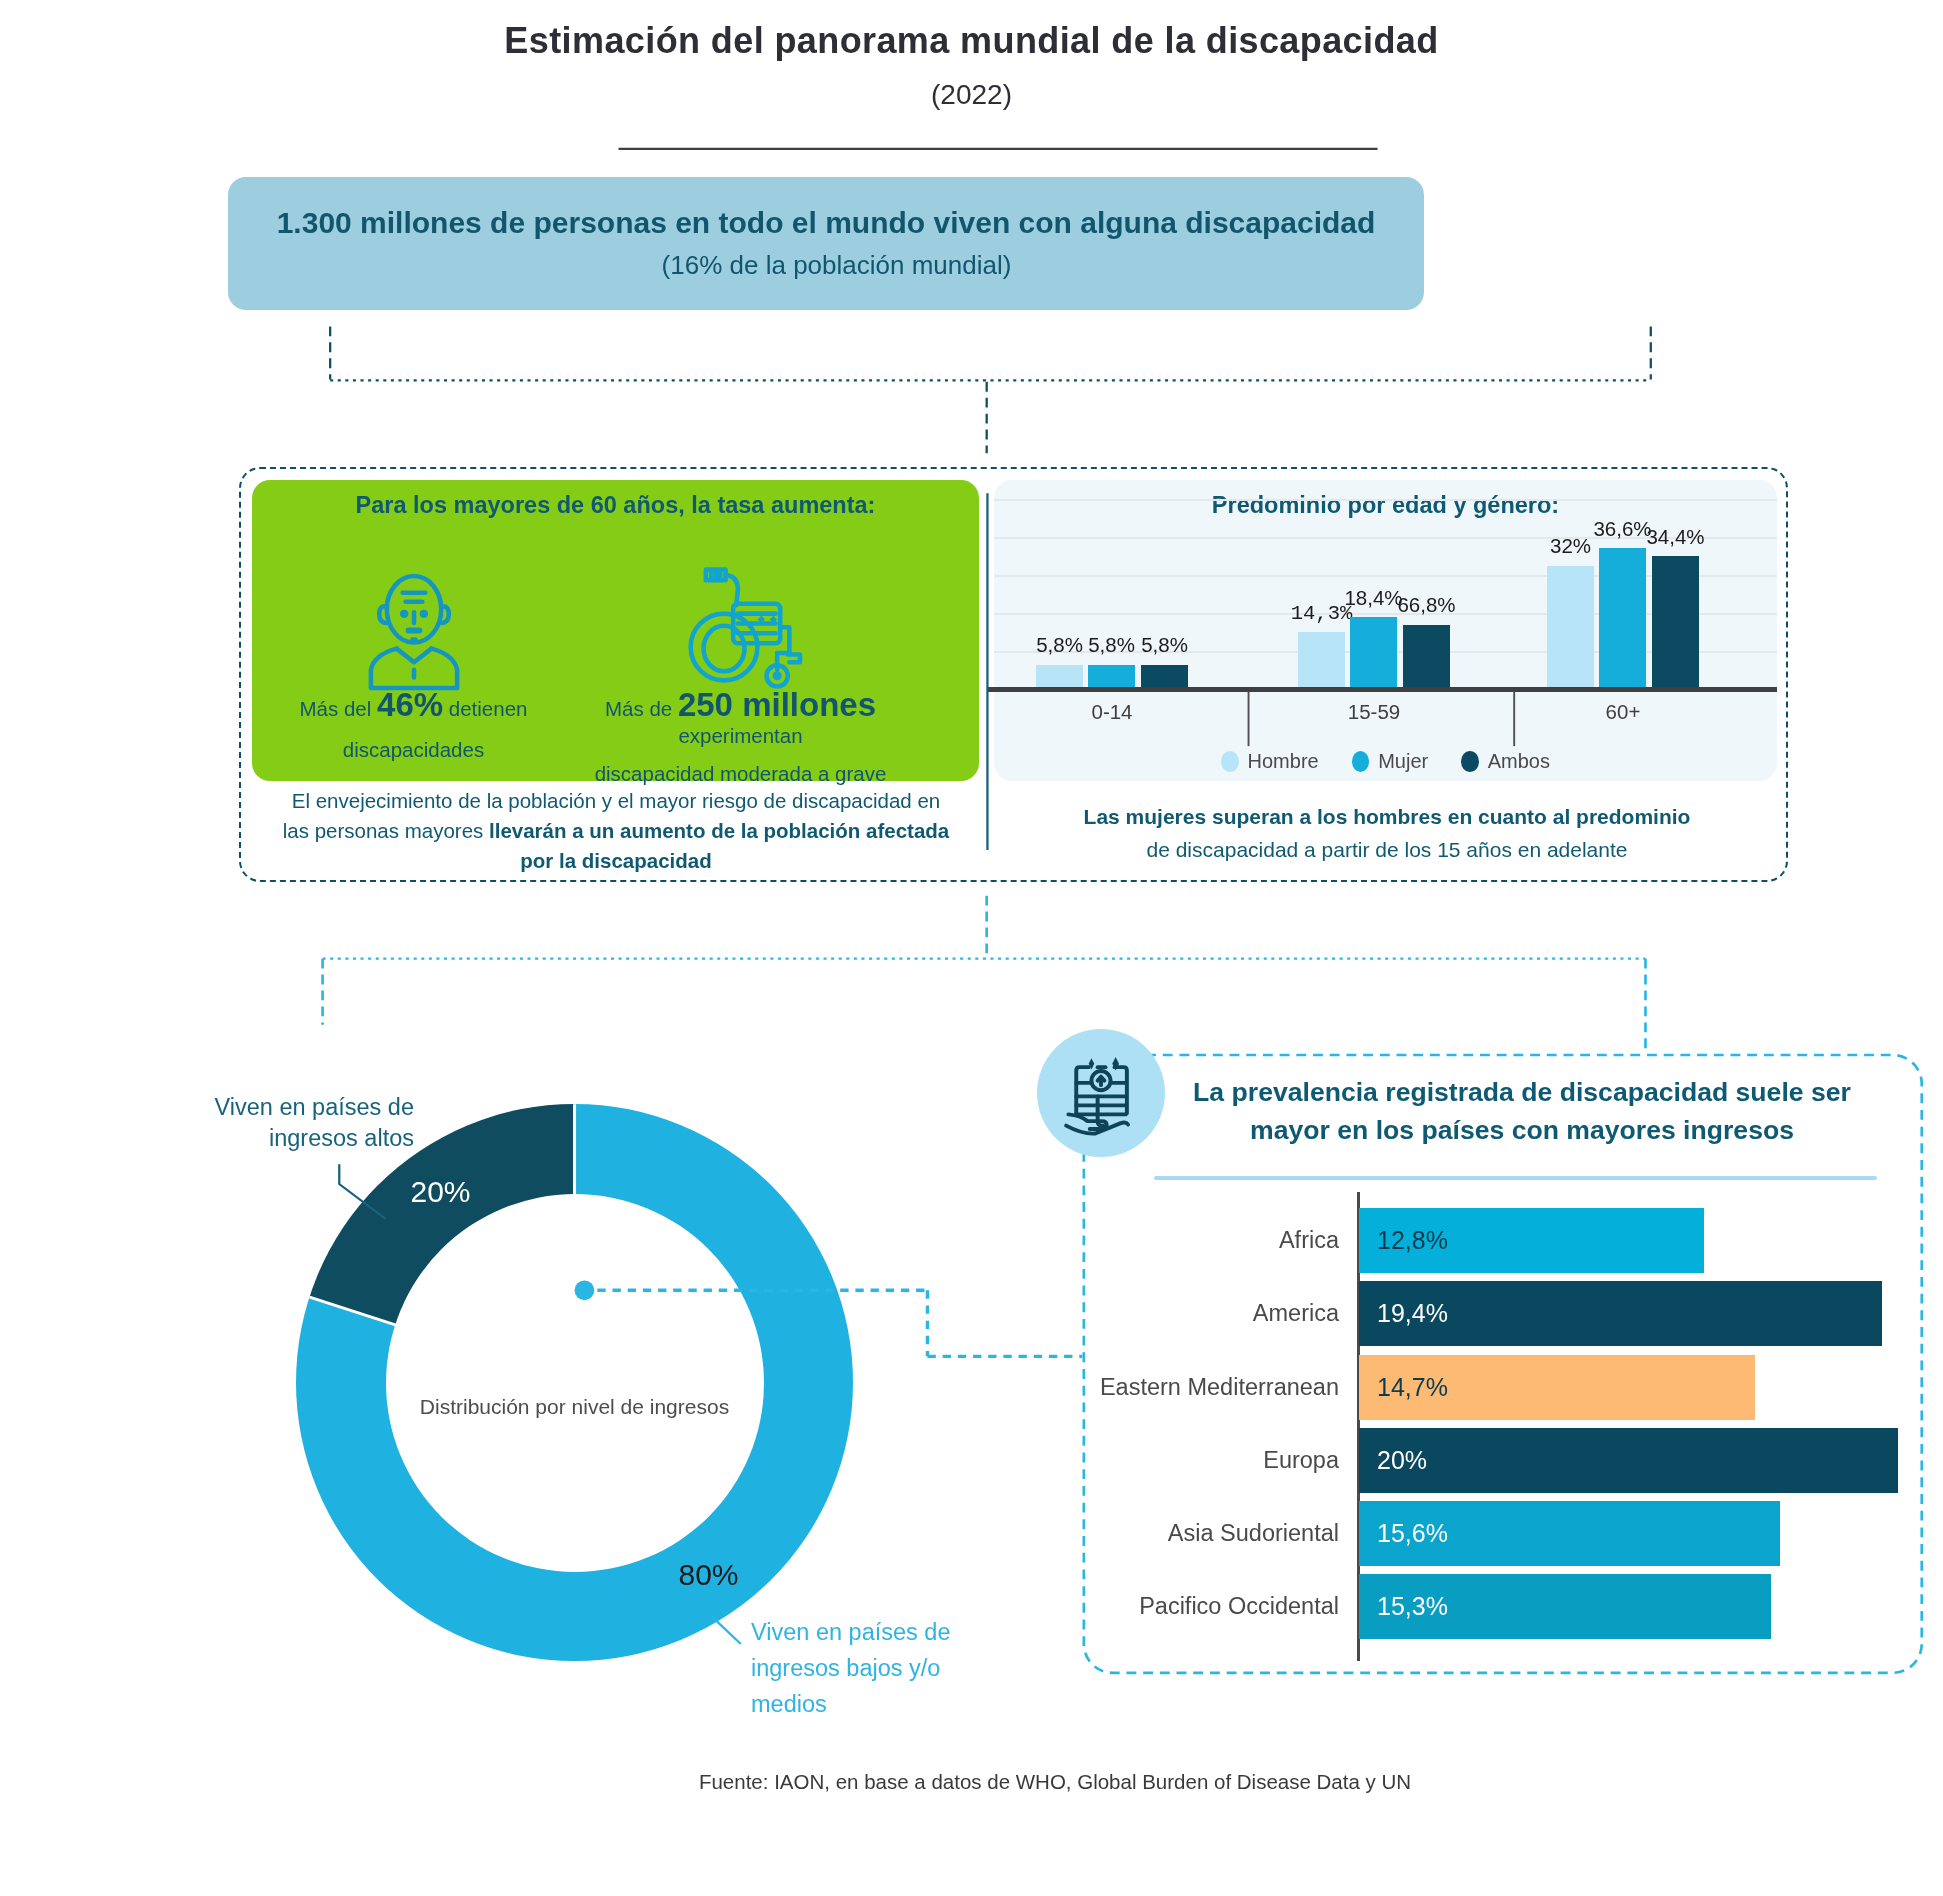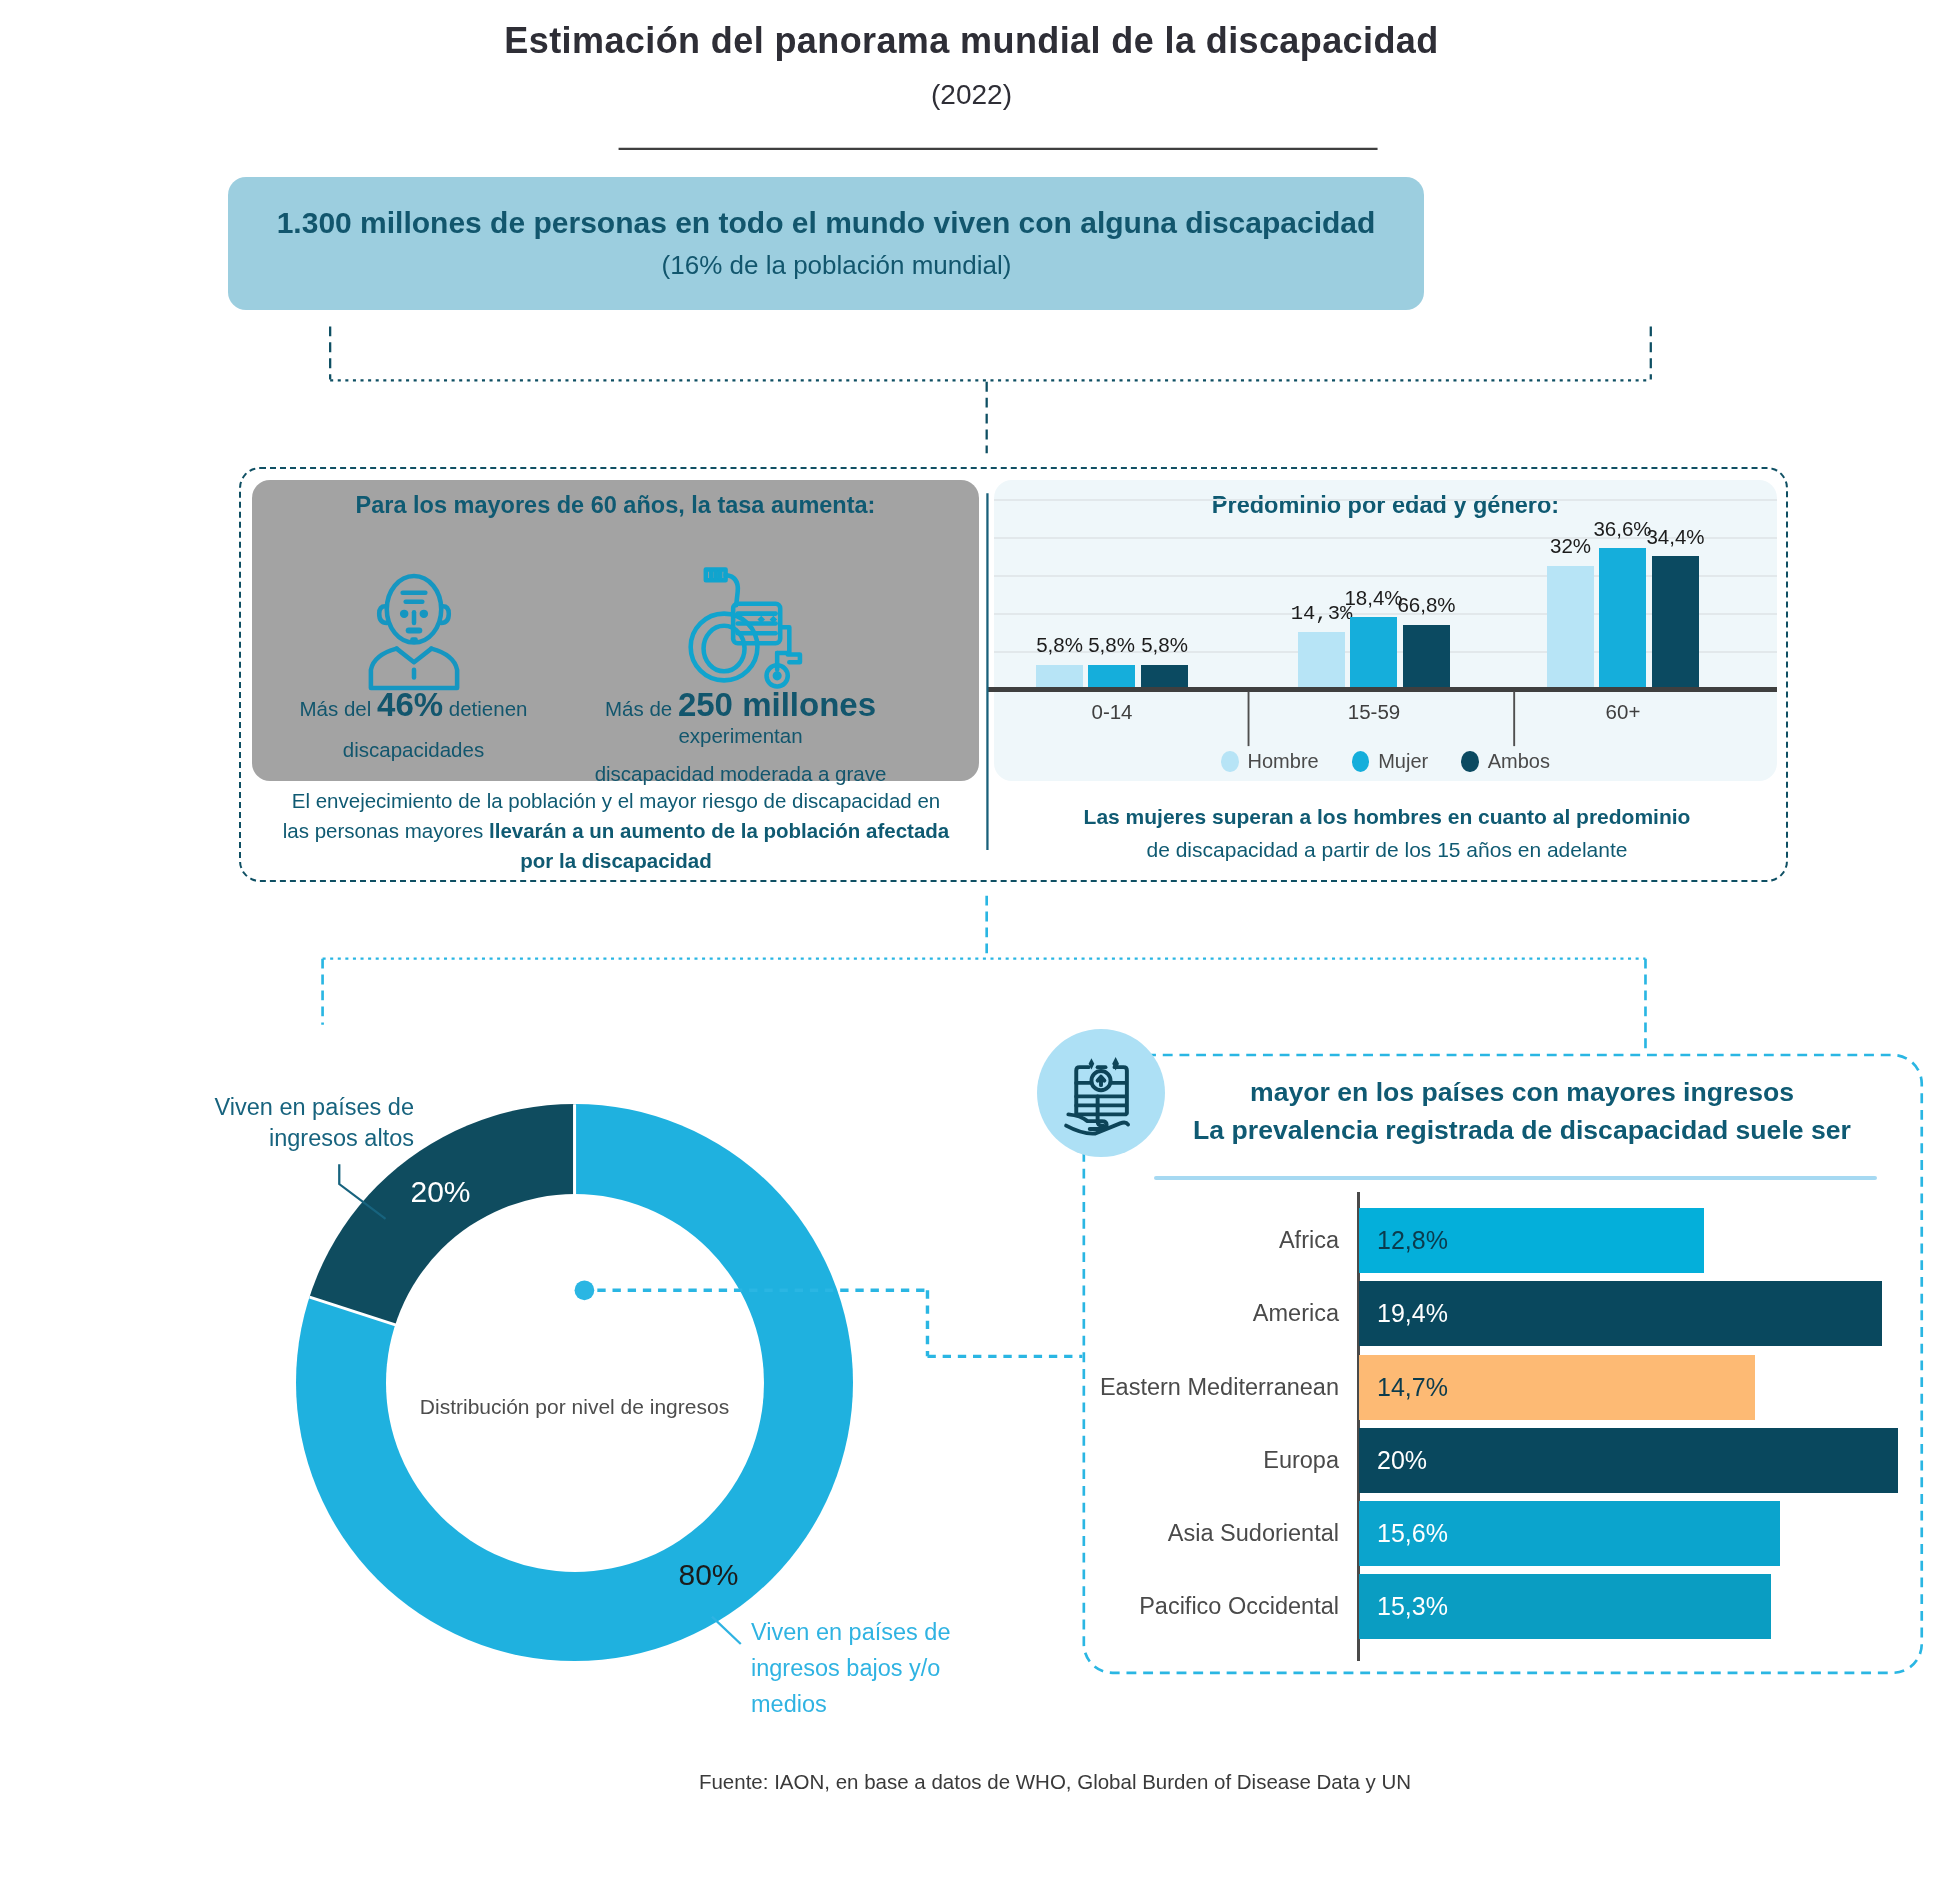--- a/index.html
+++ b/index.html
@@ -14,21 +14,21 @@
   .year{left:0;top:79px;width:1943px;text-align:center;font-size:28px;color:#2E2E36;}
 
   
   .banner{left:228px;top:177px;width:1196px;height:133px;background:#9CCEDF;border-radius:18px;
           display:flex;flex-direction:column;justify-content:center;align-items:center;gap:10px;}
   .banner .l1{font-size:30px;font-weight:bold;color:#12566D;}
   .banner .l2{font-size:26px;color:#12566D;margin-left:21px;}
 
   
   .agebox{left:239px;top:467px;width:1545px;height:411px;border:2.3px dashed #0E4F63;border-radius:21px;}
-  .panel-left{left:252px;top:480px;width:727px;height:301px;background:#a3a3a3;border-radius:18px;}
+  .panel-left{left:252px;top:480px;width:727px;height:301px;background:#84cc16;border-radius:18px;}
   .panel-right{left:994px;top:480px;width:783px;height:301px;background:#EFF7FA;border-radius:18px;}
   .panel-h{position:absolute;left:0;top:12px;width:100%;text-align:center;font-size:23.5px;font-weight:bold;color:#0F5A72;}
 
   .stat{position:absolute;text-align:center;color:#12566D;font-size:20.5px;}
   .stat .big{font-size:33px;font-weight:bold;}
   .stat .sub{margin-top:13.7px;font-size:20.5px;}
   .note{left:282px;top:786px;width:668px;text-align:center;font-size:20.5px;line-height:30px;color:#0F5A72;}
   .note b{font-weight:bold;}
 
   
@@ -233,22 +233,22 @@
       <path d="M36 62 h24 m40 0 h24"></path>
       <circle cx="80" cy="58" r="17"></circle>
       <path d="M80 66 v-14 m-6 6 l6 -7 l6 7"></path>
       <path d="M36 86 h88 m-88 16 h88 m-88 16 h88"></path>
       <path d="M74 86 v44 q0 8 8 8 h2"></path>
       <path d="M22 118 q22 2 34 12 h26 q8 0 8 7 q0 7 -8 7 h-22"></path>
       <path d="M18 138 q30 16 52 14 l44 -18 q10 -4 14 2"></path>
     </svg>
   </div>
   <div class="abs prev-title">
+    <div>La prevalencia registrada de discapacidad suele ser</div>
     <div>mayor en los países con mayores ingresos</div>
-    <div>La prevalencia registrada de discapacidad suele ser</div>
   </div>
   <div class="abs prev-sep"></div>
   <div class="abs prev-axis"></div>
   <div class="abs prev-rows" id="prev-rows">
       <div class="prev-row">
         <div class="prev-label">Africa</div>
         <div class="prev-bar" style="width: 345px; background: rgb(4, 175, 218);">
           <span class="prev-val" style="color: rgb(11, 59, 77);">12,8%</span>
         </div>
       </div>

